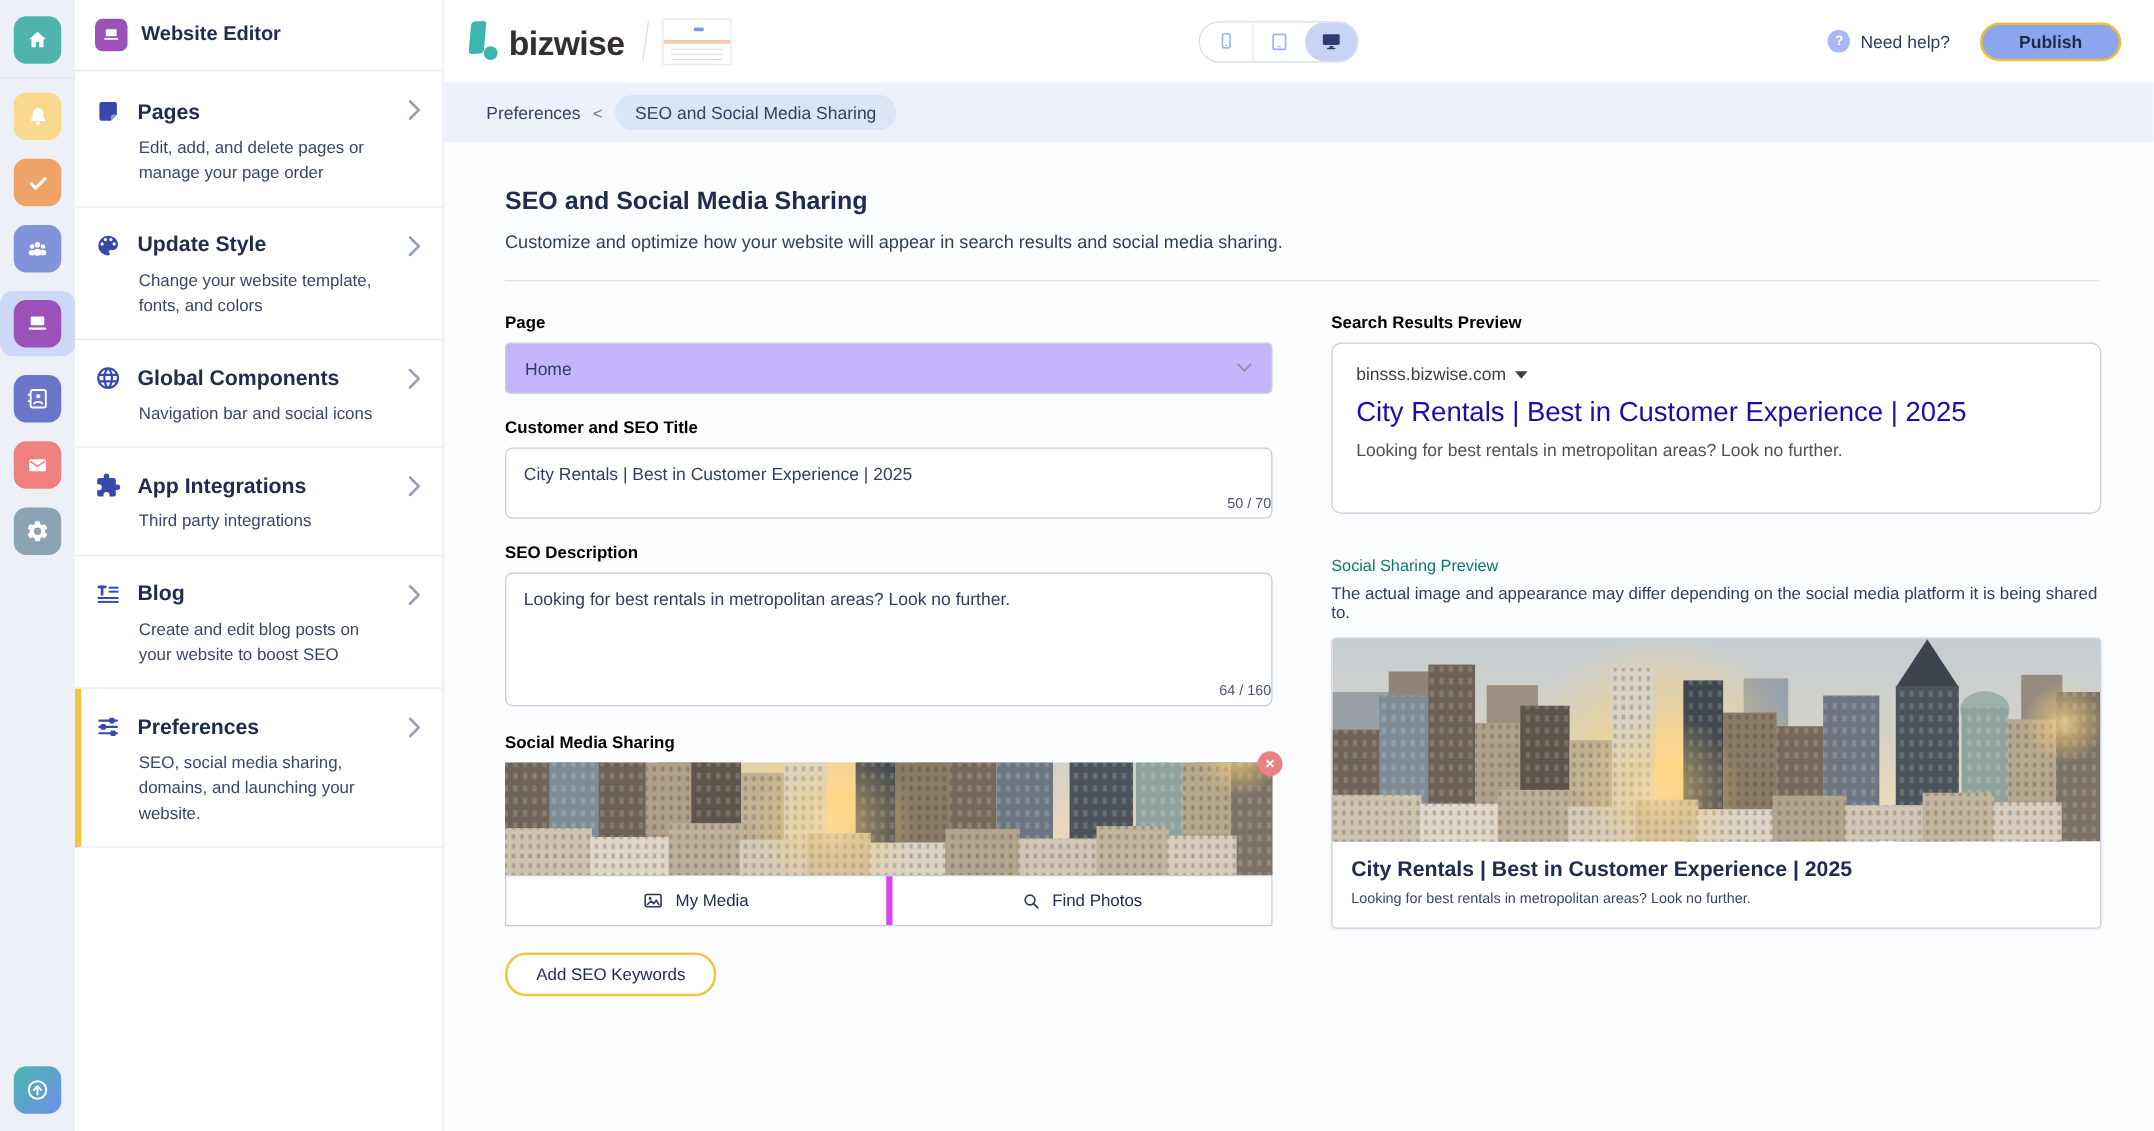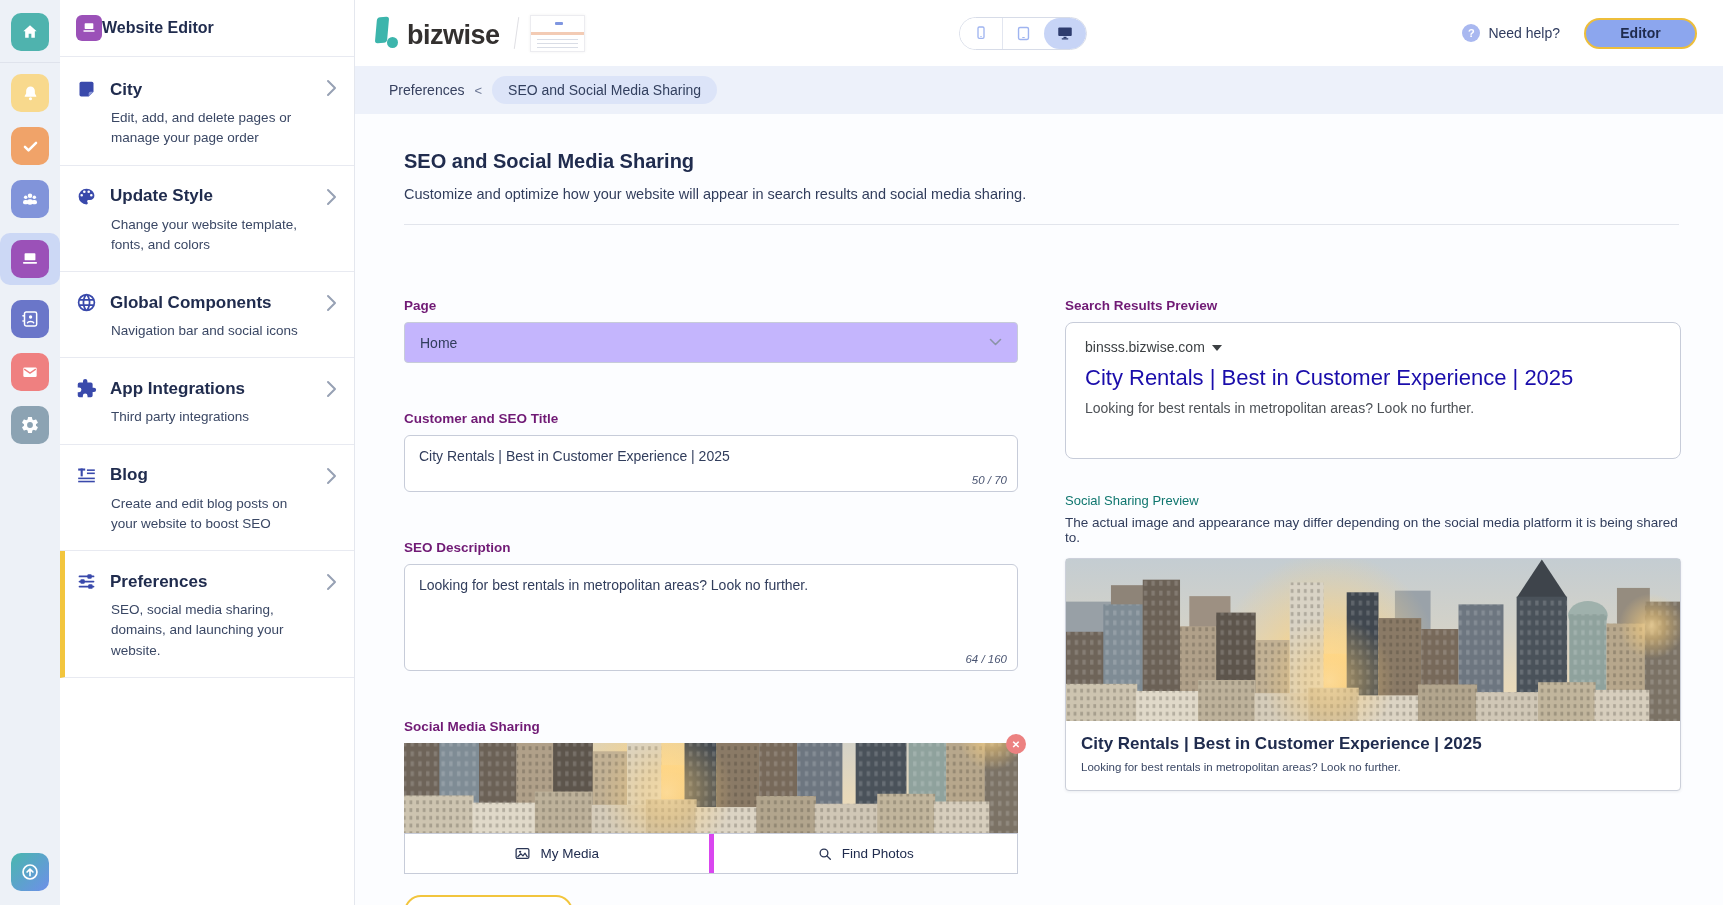--- a/index.html
+++ b/index.html
@@ -21,21 +21,21 @@
   .rb-contacts { background:#6a76c9; }
   .rb-email { background:#ef8080; }
   .rb-settings { background:#8ca3b3; }
   .rb-upgrade { background:linear-gradient(135deg,#49b7ae,#6e8fe9); margin-top:auto; }
   .rail-active-band { width:100%; background:#ccd8f5; border-radius:10px; display:flex;
                       justify-content:center; padding:7px 0; }
 
   
   .sidebar { width:295px; background:#fff; border-right:1px solid #e4e7ee; flex-shrink:0;
              display:flex; flex-direction:column; }
-  .sidebar-header { display:flex; align-items:center; padding:15px 16px;
+  .sidebar-header { display:flex; align-items:center; gap:11px; padding:15px 16px;
                     border-bottom:1px solid #e8eaf1; }
   .sb-head-icon { width:26px; height:26px; background:#9b51b8; border-radius:6px;
                   display:flex; align-items:center; justify-content:center; flex-shrink:0; }
   .sidebar-title { font-size:16px; font-weight:700; color:#202c4e; }
   .side-item { position:relative; padding:20px 40px 16px 16px; border-bottom:1px solid #e8eaf1; cursor:pointer; }
   .side-item.first { padding-top:22px; }
   .side-item.active { border-left:5px solid #f2c53d; padding-left:11px; }
   .si-head { display:flex; align-items:center; gap:13px; }
   .si-head svg { flex-shrink:0; }
   .si-label { font-size:17px; font-weight:700; color:#202c4e; }
@@ -81,35 +81,35 @@
   .crumb-pill { background:#dce4f8; border-radius:14px; padding:6px 16px; font-size:14px; color:#33405f; }
 
   .content { flex:1; background:#fcfdff; padding:36px 44px 0 49px; overflow:hidden; }
   .page-title { font-size:20px; font-weight:700; color:#202c4e; }
   .page-subtitle { margin-top:13px; font-size:14.5px; color:#313d5c; }
   .hdr-divider { margin-top:22px; border:none; border-top:1px solid #e2e5ec; }
   .columns { display:flex; gap:47px; margin-top:25px; }
   .col-left { width:614px; flex-shrink:0; }
   .col-right { width:616px; flex-shrink:0; }
 
-  .field-label { display:block; font-size:13.5px; font-weight:700; color:#701a75; margin-bottom:9px;margin-top:48px; }
+  .field-label { display:block; font-size:13.5px; font-weight:700; color:#000000; margin-bottom:9px; }
   .field { margin-bottom:19px; }
 
   .select { height:41px; border:1px solid #c7ccd9; border-radius:4px; background:#c4b5fd; display:flex;
             align-items:center; justify-content:space-between; padding:0 15px; font-size:14px;
             color:#313d5c; cursor:pointer; }
 
   .input-shell { position:relative; height:57px; border:1px solid #c7ccd9; border-radius:6px; background:#fff; }
   .input-shell input { width:100%; border:none; outline:none; background:transparent; padding:12px 14px 0;
                        font-size:14px; color:#313d5c; font-family:inherit; }
   .textarea-shell { position:relative; height:107px; border:1px solid #c7ccd9; border-radius:6px; background:#fff; }
   .textarea-shell textarea { width:100%; height:80px; border:none; outline:none; resize:none;
                              background:transparent; padding:12px 14px 0; font-size:14px; color:#313d5c;
                              font-family:inherit; }
-  .char-counter { position:absolute; right:10px; bottom:5px; font-size:11.5px; color:#4a5572;font-style:italic; }
+  .char-counter { position:absolute; right:0; bottom:5px; font-size:11.5px; color:#4a5572; }
 
   .photo-box { position:relative; }
   .photo-strip { display:block; width:100%; height:90px; }
   .remove-btn { position:absolute; top:-9px; right:-8px; width:20px; height:20px; border-radius:50%;
                 background:#ec8181; border:none; color:#fff; font-size:10px; font-weight:700;
                 display:flex; align-items:center; justify-content:center; cursor:pointer; z-index:2; }
   .photo-actions { display:flex; border:1px solid #c7ccd9; background:#fff; height:41px; }
   .photo-actions button { flex:1; display:flex; align-items:center; justify-content:center; gap:9px;
                           border:none; background:none; font-size:13.5px; color:#202c4e; cursor:pointer;
                           font-family:inherit; }
@@ -306,21 +306,21 @@
       </span>
       <h2 class="sidebar-title">Website Editor</h2>
     </div>
 
     <div class="side-item first">
       <div class="si-head">
         <svg width="21" height="21" viewBox="0 0 24 24" fill="#3949ab">
             <path d="M4 5a2 2 0 0 1 2-2h12a2 2 0 0 1 2 2v9.5L14.5 20H6a2 2 0 0 1-2-2V5z"></path>
             <path d="M14.5 20v-3.5a2 2 0 0 1 2-2H20z" fill="#8b97d8"></path>
           </svg>
-        <span class="si-label">City</span>
+        <span class="si-label">Pages</span>
       </div>
       <p class="si-desc">Edit, add, and delete pages or manage your page order</p>
       <svg class="si-chevron" width="11" height="18" viewBox="0 0 11 18">
           <path d="M2 2l7 7-7 7" fill="none" stroke="#97a1b4" stroke-width="2" stroke-linecap="round" stroke-linejoin="round"></path>
         </svg>
     </div>
 
     <div class="side-item">
       <div class="si-head">
         <svg width="21" height="21" viewBox="0 0 24 24" fill="#3949ab">
@@ -437,21 +437,21 @@
               </svg>
           </button>
         </div>
       </div>
 
       <div class="topbar-right">
         <div class="help">
           <span class="help-q">?</span>
           <span class="help-text">Need help?</span>
         </div>
-        <button class="publish-btn">Editor</button>
+        <button class="publish-btn">Publish</button>
       </div>
     </header>
 
     <div class="breadcrumb-bar">
       <span class="crumb-parent">Preferences</span>
       <span class="crumb-sep">&lt;</span>
       <span class="crumb-pill">SEO and Social Media Sharing</span>
     </div>
 
     <div class="content">

